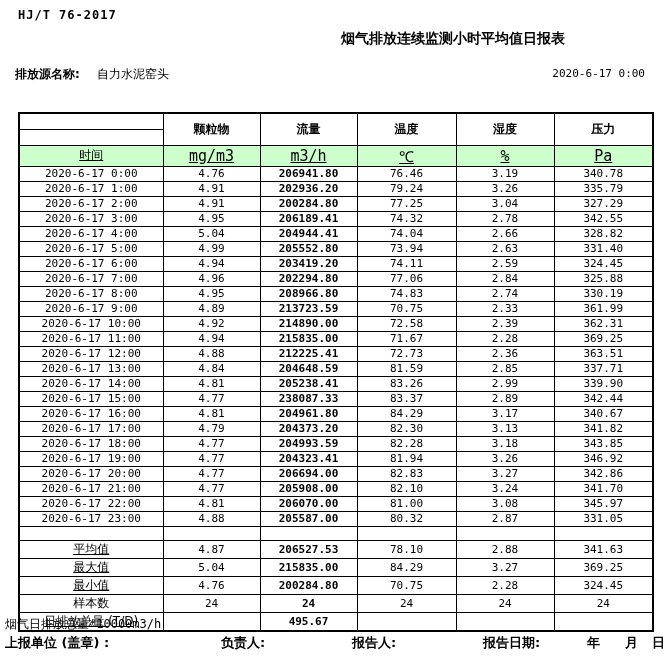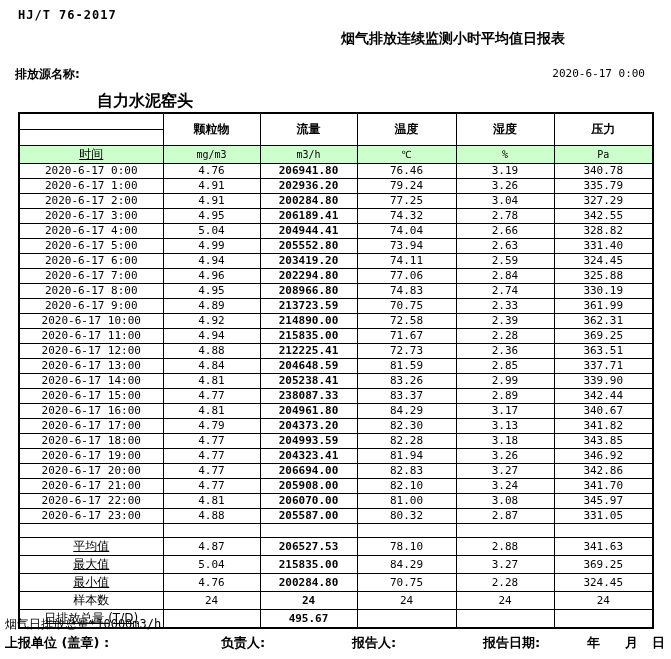--- a/index.html
+++ b/index.html
@@ -17,21 +17,21 @@
     font-weight: bold; font-size: 12px;
     font-family: "DejaVu Sans Mono", monospace;
     letter-spacing: 1px;
   }
   .title {
     position: absolute; left: 0; top: 30px; width: 565px;
     text-align: right; font-weight: bold; font-size: 14px;
   }
   .meta-row { position: absolute; left: 0; top: 66px; width: 671px; height: 16px; }
   .source-label { position: absolute; left: 15px; font-weight: bold; font-size: 12px; }
-  .source-name { position: absolute; left: 97px; font-weight: bold; font-size: 16px; margin-top: 25px; }
+  .source-name { position: absolute; left: 97px; font-weight: normal; font-size: 12px; }
   .report-datetime {
     position: absolute; right: 26px; top: 1px;
     font-size: 11px; font-family: "DejaVu Sans Mono", monospace;
   }
 
   table.report {
     position: absolute; left: 18px; top: 112px;
     width: 634px;
     border-collapse: collapse;
     table-layout: fixed;
@@ -41,21 +41,21 @@
     border: 1px solid #000;
     text-align: center;
     vertical-align: middle;
     font-size: 11px;
     font-family: "DejaVu Sans Mono", monospace;
     overflow: hidden; white-space: nowrap;
     padding: 0;
   }
   tr.hrow td { height: 16px; }
   tr.hrow td.pollutant { font-size: 12px; font-weight: bold; font-family: Liberation Sans, sans-serif; }
-  tr.unit-row td { height: 15px; background: #ccffcc; font-size: 10px; }
+  tr.unit-row td { height: 15px; background: #ccffcc; font-size: 15px; text-decoration: underline; }
   tr.unit-row td.time-head {
     font-size: 12px; text-decoration: underline;
     font-family: "DejaVu Sans", sans-serif;
   }
   tr.data-row td { height: 15px; }
   tr.data-row td.flow-val { font-weight: bold; }
   tr.empty-row td { height: 14px; }
   tr.summary-row td { height: 15px; }
   tr.summary-row td.row-label { font-family: "DejaVu Sans", sans-serif; font-size: 12px; }
   tr.summary-row td.row-label.u { text-decoration: underline; }

